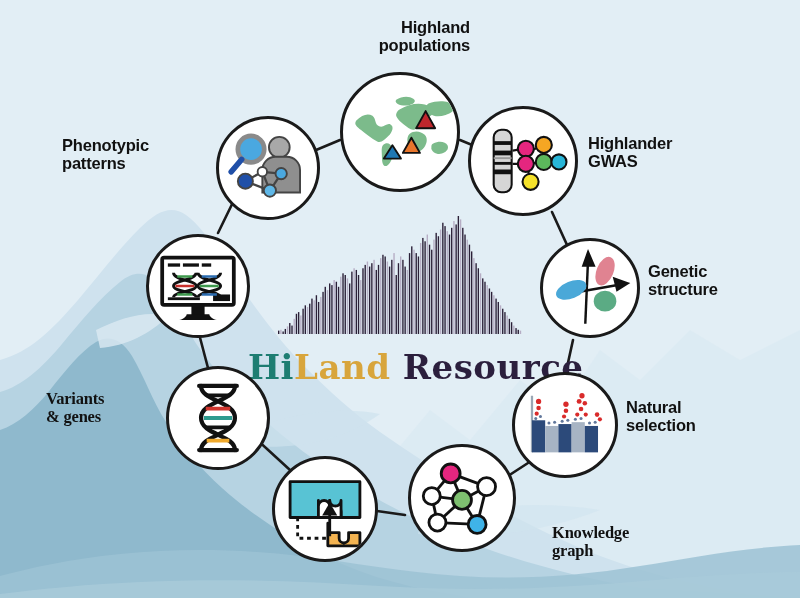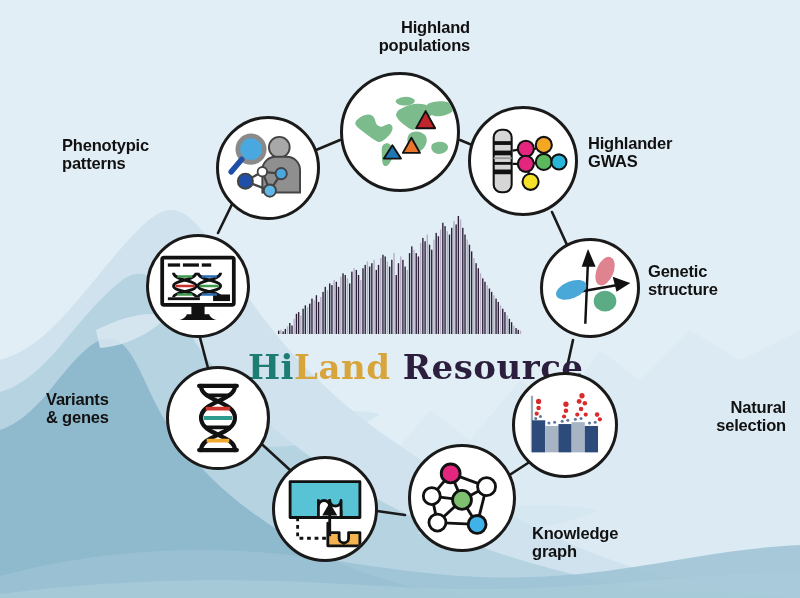--- a/index.html
+++ b/index.html
@@ -299,21 +299,21 @@
           <circle cx="68" cy="28" r="2.6"></circle>
           <circle cx="74" cy="30" r="2.4"></circle>
         <circle cx="70" cy="36" r="2.4"></circle>
           <circle cx="66" cy="42" r="2.2"></circle>
           <circle cx="75" cy="42" r="2.2"></circle>
         <circle cx="87" cy="42" r="2.4"></circle>
           <circle cx="90" cy="47" r="2.2"></circle>
       </g>
     </svg>
   </div>
-  <div class="label l" style="left:626px;top:398px;width:160px;text-align:right;">Natural
+  <div class="label l" style="left:626px;top:398px;width:160px;">Natural
 selection</div>
 
   <div class="node" style="left:408px;top:444px;width:108px;height:108px;">
     <svg viewBox="0 0 108 108" width="108" height="108">
       <g stroke="#111" stroke-width="3" fill="none">
         <line x1="42" y1="28" x2="22" y2="52"></line>
         <line x1="42" y1="28" x2="54" y2="56"></line>
         <line x1="42" y1="28" x2="80" y2="42"></line>
         <line x1="22" y1="52" x2="54" y2="56"></line>
         <line x1="22" y1="52" x2="28" y2="80"></line>
@@ -326,21 +326,21 @@
       <g stroke="#111" stroke-width="3">
         <circle cx="42" cy="28" r="10" fill="#e5267f"></circle>
         <circle cx="22" cy="52" r="9" fill="#ffffff"></circle>
         <circle cx="28" cy="80" r="9" fill="#ffffff"></circle>
         <circle cx="80" cy="42" r="9.5" fill="#ffffff"></circle>
         <circle cx="54" cy="56" r="10" fill="#7ec070"></circle>
         <circle cx="70" cy="82" r="9.5" fill="#3fb3e8"></circle>
       </g>
     </svg>
   </div>
-  <div class="label l" style="left:532px;top:524px;width:170px;">Knowledge
+  <div class="label l" style="left:552px;top:524px;width:170px;font-family:Liberation Serif, serif;">Knowledge
 graph</div>
 
   <div class="node" style="left:272px;top:456px;width:106px;height:106px;">
     <svg viewBox="0 0 106 106" width="106" height="106">
       <path d="M16,24 L90,24 L90,62 L70,62 L70,56 a6,6 0 0 0 -12,0 L58,44 a6,6 0 0 1 -12,0 L46,62 L16,62 Z" fill="#58c3d4" stroke="#111" stroke-width="3" stroke-linejoin="round"></path>
       <path d="M46,62 L46,50 a6,6 0 0 1 12,0 L58,44 a6,6 0 0 0 12,0 L70,62 Z" fill="#ffffff" stroke="#111" stroke-width="3" stroke-linejoin="round"></path>
       <g stroke="#111" stroke-width="3" fill="none" stroke-dasharray="4 4">
         <path d="M24,62 L24,84 L56,84"></path>
       </g>
       <path d="M56,68 L56,78 a5,5 0 0 1 0,0 L56,78 L68,78 L68,84 a5,5 0 0 0 10,0 L78,78 L90,78 L90,92 L56,92 Z" fill="#f3b351" stroke="#111" stroke-width="3" stroke-linejoin="round"></path>
@@ -361,21 +361,21 @@
       </g>
       <g stroke-width="4" stroke-linecap="butt">
         <line x1="40" y1="28" x2="64" y2="28" stroke="#111"></line>
         <line x1="39" y1="42" x2="65" y2="42" stroke="#d0352e"></line>
         <line x1="37" y1="52" x2="67" y2="52" stroke="#2e9b8f"></line>
         <line x1="39" y1="62" x2="65" y2="62" stroke="#111"></line>
         <line x1="40" y1="76" x2="64" y2="76" stroke="#f0a92c"></line>
       </g>
     </svg>
   </div>
-  <div class="label r" style="left:46px;top:390px;width:112px;">Variants
+  <div class="label r" style="left:46px;top:390px;width:112px;font-family:Liberation Serif, serif;">Variants
 &amp; genes</div>
 
   <div class="node" style="left:146px;top:234px;width:104px;height:104px;">
     <svg viewBox="0 0 104 104" width="104" height="104">
       <rect x="14" y="22" width="76" height="50" rx="2" fill="#fff" stroke="#111" stroke-width="4"></rect>
       <g fill="#111">
         <rect x="20" y="28" width="13" height="3.5"></rect>
         <rect x="36" y="28" width="17" height="3.5"></rect>
         <rect x="56" y="28" width="10" height="3.5"></rect>
         <rect x="20" y="64" width="34" height="3"></rect>

